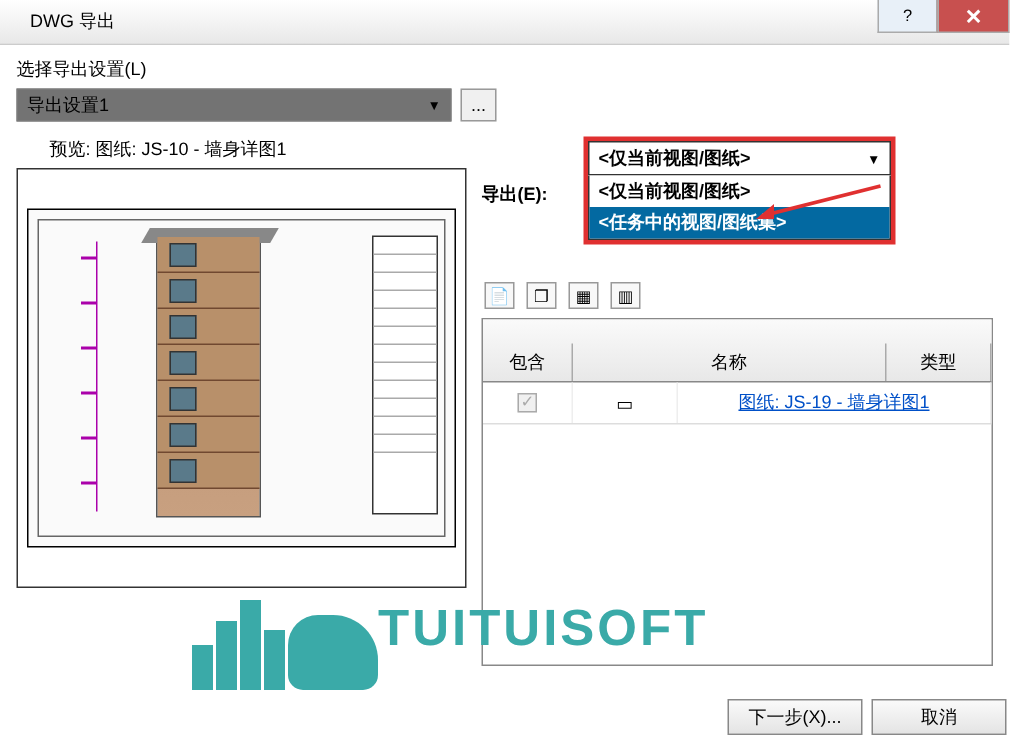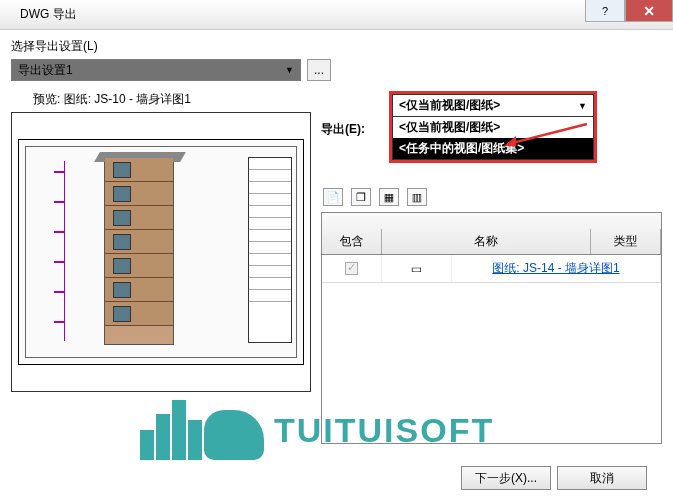--- a/index.html
+++ b/index.html
@@ -30,40 +30,40 @@
     .bldg-floor::after { content: ''; position: absolute; left: 8px; top: 4px; width: 16px; height: 14px; background: #5a7a8a; border: 1px solid #333; }
     .title-block { position: absolute; right: 4px; top: 10px; width: 44px; height: 186px; border: 1px solid #333; background: #fff; }
     .title-block div { height: 12px; border-bottom: 1px solid #aaa; }
     .right-col { flex: 1; position: relative; }
     .export-row { display: flex; align-items: center; gap: 8px; margin-bottom: 25px; font-weight: bold; }
     .export-label { padding-top: 4px; width: 60px; }
     .dropdown-wrap { border: 3px solid #e03030; padding: 0; position: relative; width: 208px; }
     .dd-selected { background: #fff; border: 1px solid #333; padding: 2px 6px; display: flex; justify-content: space-between; align-items: center; }
     .dd-list { background: #fff; border: 1px solid #333; border-top: none; }
     .dd-item { padding: 2px 6px; }
-    .dd-highlight { background: #000000; color: #fff; }
+    .dd-highlight { background: #0369a1; color: #fff; }
     .red-arrow { position: absolute; left: 110px; top: 28px; pointer-events: none; }
     .toolbar-icons { display: flex; gap: 8px; margin: 6px 0 6px 2px; }
     .tb-icon { width: 20px; height: 18px; border: 1px solid #999; background: #f8f8f8; display: flex; align-items: center; justify-content: center; font-size: 11px; }
     .table { border: 1px solid #888; width: 100%; }
     .table-head { display: flex; background: linear-gradient(#fafafa, #e8e8e8); border-bottom: 1px solid #888; }
     .th { padding: 4px 6px; border-right: 1px solid #aaa; text-align: center; margin-top: 16px; }
     .th1 { width: 60px; } .th2 { width: 70px; } .th3 { flex: 1; }
     .table-row { display: flex; border-bottom: 1px solid #ddd; }
     .td { padding: 5px 6px; border-right: 1px solid #eee; text-align: center; display: flex; align-items: center; justify-content: center; }
     .td3-link { color: #0050c8; text-decoration: underline; }
     .checkbox-dis { width: 13px; height: 13px; border: 1px solid #aaa; background: #f0f0f0; position: relative; }
     .checkbox-dis::after { content: '✓'; position: absolute; top: -2px; left: 1px; color: #aaa; font-size: 11px; }
     .table-body-empty { height: 160px; }
-    .watermark { position: absolute; left: 140px; bottom: 40px; display: flex; align-items: center; gap: 10px; pointer-events: none; }
+    .watermark { position: absolute; left: 128px; bottom: 40px; display: flex; align-items: flex-start; pointer-events: none; }
     .wm-logo { display: flex; align-items: flex-end; gap: 2px; }
     .wm-bar { width: 14px; background: #3aaaa8; }
     .wm-elephant { width: 60px; height: 50px; background: #3aaaa8; border-radius: 20px 30px 10px 10px; position: relative; }
     .wm-text { font-size: 34px; font-weight: 900; color: #3aaaa8; letter-spacing: 2px; font-family: Arial, sans-serif; }
-    .footer { position: absolute; bottom: 10px; right: 26px; display: flex; gap: 6px; }
+    .footer { position: absolute; bottom: 10px; right: 2px; display: flex; gap: 6px; }
     .btn { min-width: 90px; height: 24px; border: 1px solid #888; background: linear-gradient(#fafafa, #e4e4e4); padding: 0 12px; display: flex; align-items: center; justify-content: center; }
   </style>
 </head>
 <body>
 
 <div class="titlebar">
   <span>DWG 导出</span>
   <div class="win-controls">
     <div class="win-btn win-help">?</div>
     <div class="win-btn win-close">✕</div>
@@ -158,21 +158,21 @@
           <div class="th th2">类型</div>
         </div>
         <div class="table-row">
           <div class="td th1">
               <span class="checkbox-dis"></span>
             </div>
           <div class="td th2">
               <span>▭</span>
             </div>
           <div class="td th3">
-              <span class="td3-link">图纸: JS-14 - 墙身详图1</span>
+              <span class="td3-link">图纸: JS-19 - 墙身详图1</span>
             </div>
         </div>
         <div class="table-body-empty"></div>
       </div>
     </div>
   </div>
 </div>
 
 <div class="watermark">
   <div class="wm-logo">

